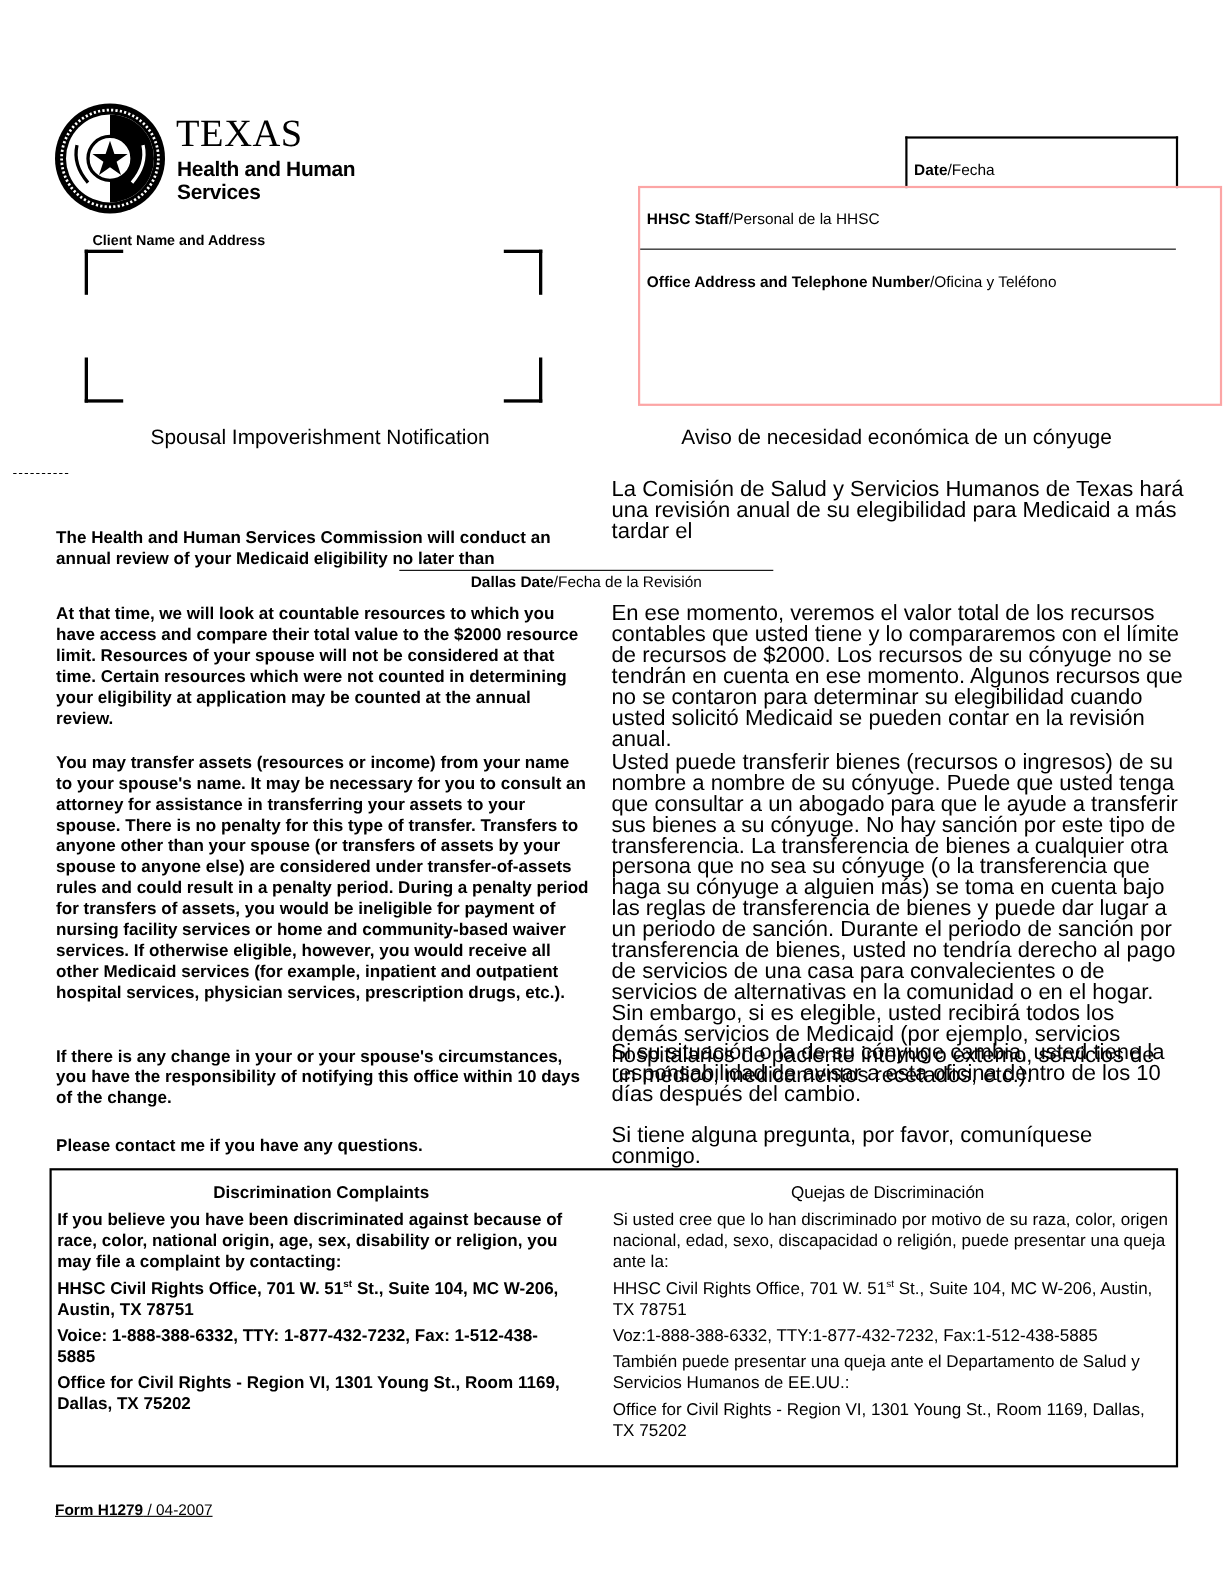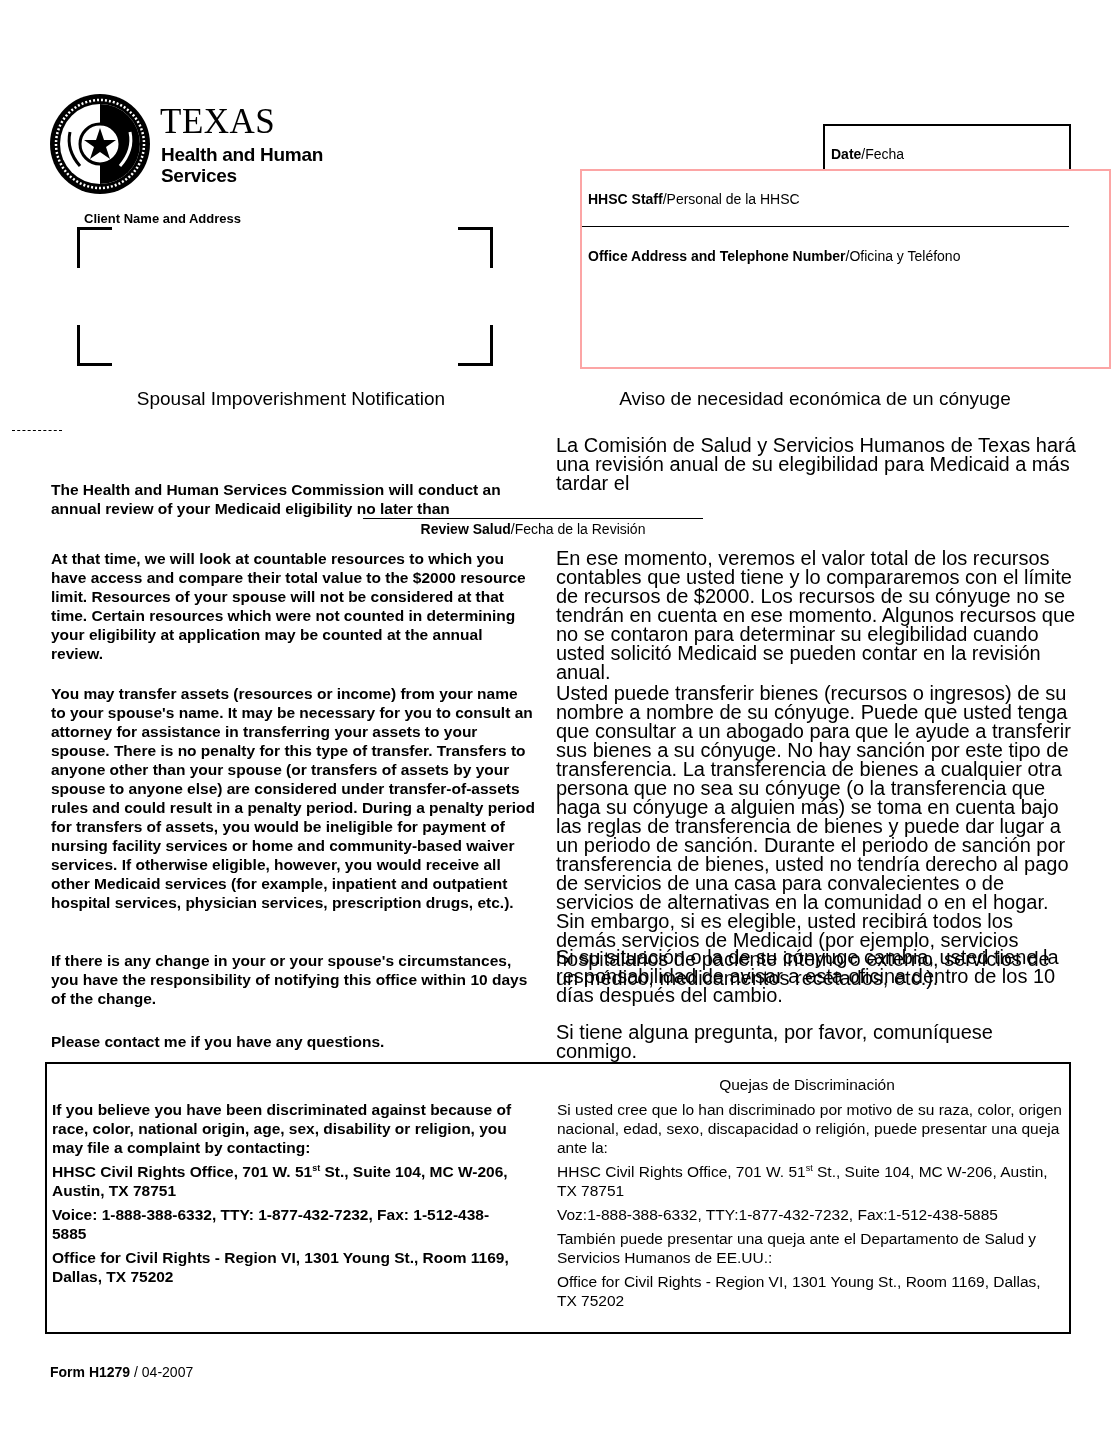--- a/index.html
+++ b/index.html
@@ -34,21 +34,21 @@
   .col-es { position:absolute; left:556px; width:520px; font-size:20px; line-height:19px; }
   #review-line { left:363px; top:518px; width:340px; height:1px; background:#000; }
   #review-label { left:363px; width:340px; text-align:center; top:521px; font-size:14px; }
   
   #complaints-box { left:45px; top:1062px; width:1022px; height:268px; border:2px solid #000; }
   .cmp-head { position:absolute; top:12px; font-size:15.5px; text-align:center; }
   .cmp-en { position:absolute; left:5px; width:470px; font-size:15.5px; font-weight:bold; line-height:19px; }
   .cmp-es { position:absolute; left:510px; width:505px; font-size:15.5px; line-height:19px; }
   .cmp-en p, .cmp-es p { margin:0 0 5px 0; }
   sup { font-size:9px; line-height:0; }
-  #footer { left:50px; top:1364px; font-size:14px; }
+  #footer { left:50px; top:1364px; font-size:14px;text-decoration:underline; }
   p { margin:0; }
 </style>
 </head>
 <body>
 
 <svg id="logo-seal" class="abs" viewBox="0 0 104 104">
   <circle cx="52" cy="52" r="50" fill="#000"></circle>
   <circle cx="52" cy="52" r="44" fill="none" stroke="#fff" stroke-width="2.5" stroke-dasharray="2 2"></circle>
   <circle cx="52" cy="52" r="40" fill="#fff"></circle>
   <path d="M52 12 A40 40 0 0 1 52 92 Z" fill="#000"></path>
@@ -85,35 +85,36 @@
 <div id="staff-divider" class="abs"></div>
 
 <div id="title-en" class="abs">Spousal Impoverishment Notification</div>
 <div id="title-es" class="abs">Aviso de necesidad económica de un cónyuge</div>
 <div id="dash-mark" class="abs"></div>
 
 <p class="col-en" style="top:436px;margin-top:44px;">The Health and Human Services Commission will conduct an annual review of your Medicaid eligibility no later than</p>
 <p class="col-es" style="top:436px;">La Comisión de Salud y Servicios Humanos de Texas hará una revisión anual de su elegibilidad para Medicaid a más tardar el</p>
 
 <div id="review-line" class="abs"></div>
-<div id="review-label" class="abs"><span class="b">Review Salud</span><span>/Fecha de la Revisión</span></div>
+<div id="review-label" class="abs"><span class="b">Dallas Date</span><span>/Fecha de la Revisión</span></div>
 
 <p class="col-en" style="top:549px;">At that time, we will look at countable resources to which you have access and compare their total value to the $2000 resource limit. Resources of your spouse will not be considered at that time. Certain resources which were not counted in determining your eligibility at application may be counted at the annual review.</p>
 <p class="col-es" style="top:549px;">En ese momento, veremos el valor total de los recursos contables que usted tiene y lo compararemos con el límite de recursos de $2000. Los recursos de su cónyuge no se tendrán en cuenta en ese momento. Algunos recursos que no se contaron para determinar su elegibilidad cuando usted solicitó Medicaid se pueden contar en la revisión anual.</p>
 
 <p class="col-en" style="top:684px;">You may transfer assets (resources or income) from your name to your spouse's name. It may be necessary for you to consult an attorney for assistance in transferring your assets to your spouse. There is no penalty for this type of transfer. Transfers to anyone other than your spouse (or transfers of assets by your spouse to anyone else) are considered under transfer-of-assets rules and could result in a penalty period. During a penalty period for transfers of assets, you would be ineligible for payment of nursing facility services or home and community-based waiver services. If otherwise eligible, however, you would receive all other Medicaid services (for example, inpatient and outpatient hospital services, physician services, prescription drugs, etc.).</p>
 <p class="col-es" style="top:684px;">Usted puede transferir bienes (recursos o ingresos) de su nombre a nombre de su cónyuge. Puede que usted tenga que consultar a un abogado para que le ayude a transferir sus bienes a su cónyuge. No hay sanción por este tipo de transferencia. La transferencia de bienes a cualquier otra persona que no sea su cónyuge (o la transferencia que haga su cónyuge a alguien más) se toma en cuenta bajo las reglas de transferencia de bienes y puede dar lugar a un periodo de sanción. Durante el periodo de sanción por transferencia de bienes, usted no tendría derecho al pago de servicios de una casa para convalecientes o de servicios de alternativas en la comunidad o en el hogar. Sin embargo, si es elegible, usted recibirá todos los demás servicios de Medicaid (por ejemplo, servicios hospitalarios de paciente interno o externo, servicios de un médico, medicamentos recetados, etc.).</p>
 
 <p class="col-en" style="top:951px;">If there is any change in your or your spouse's circumstances, you have the responsibility of notifying this office within 10 days of the change.</p>
 <p class="col-es" style="top:948px;">Si su situación o la de su cónyuge cambia, usted tiene la responsabilidad de avisar a esta oficina dentro de los 10 días después del cambio.</p>
 
 <p class="col-en" style="top:1032px;">Please contact me if you have any questions.</p>
 <p class="col-es" style="top:1023px;">Si tiene alguna pregunta, por favor, comuníquese conmigo.</p>
 
 <div id="complaints-box" class="abs">
+  <div class="cmp-head b" style="left:5px;width:480px;">Discrimination Complaints</div>
   <div class="cmp-head" style="left:510px;width:500px;">Quejas de Discriminación</div>
   <div class="cmp-en" style="top:36px;">
     <p>If you believe you have been discriminated against because of race, color, national origin, age, sex, disability or religion, you may file a complaint by contacting:</p>
     <p><span>HHSC Civil Rights Office, 701 W. 51</span><sup>st</sup><span> St., Suite 104, MC W-206, Austin, TX 78751</span></p>
     <p>Voice: 1-888-388-6332, TTY: 1-877-432-7232, Fax: 1-512-438-5885</p>
     <p>Office for Civil Rights - Region VI, 1301 Young St., Room 1169, Dallas, TX 75202</p>
   </div>
   <div class="cmp-es" style="top:36px;">
     <p>Si usted cree que lo han discriminado por motivo de su raza, color, origen nacional, edad, sexo, discapacidad o religión, puede presentar una queja ante la:</p>
     <p><span>HHSC Civil Rights Office, 701 W. 51</span><sup>st</sup><span> St., Suite 104, MC W-206, Austin, TX 78751</span></p>

